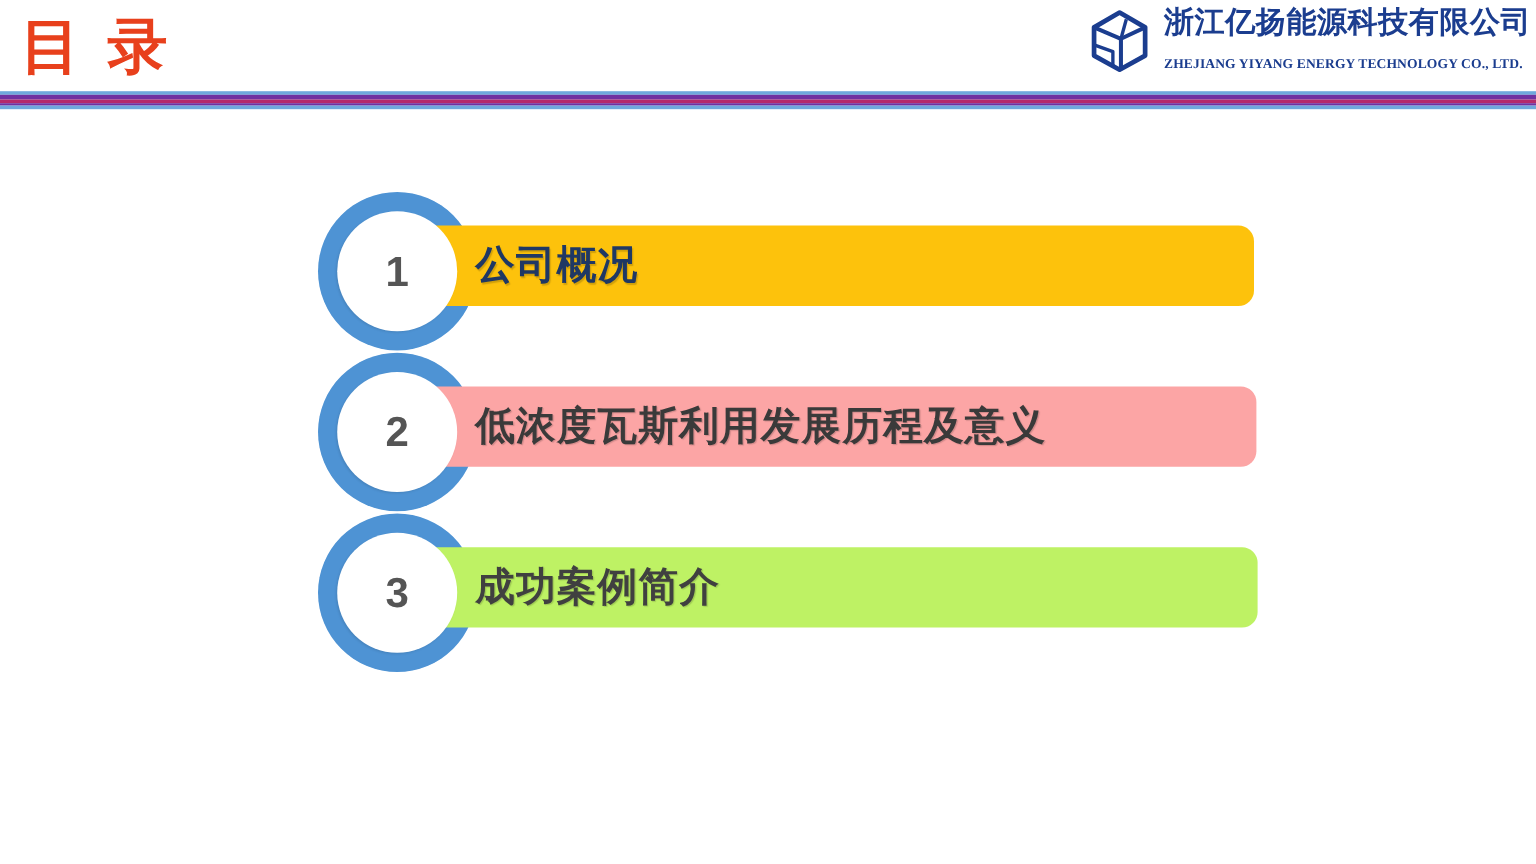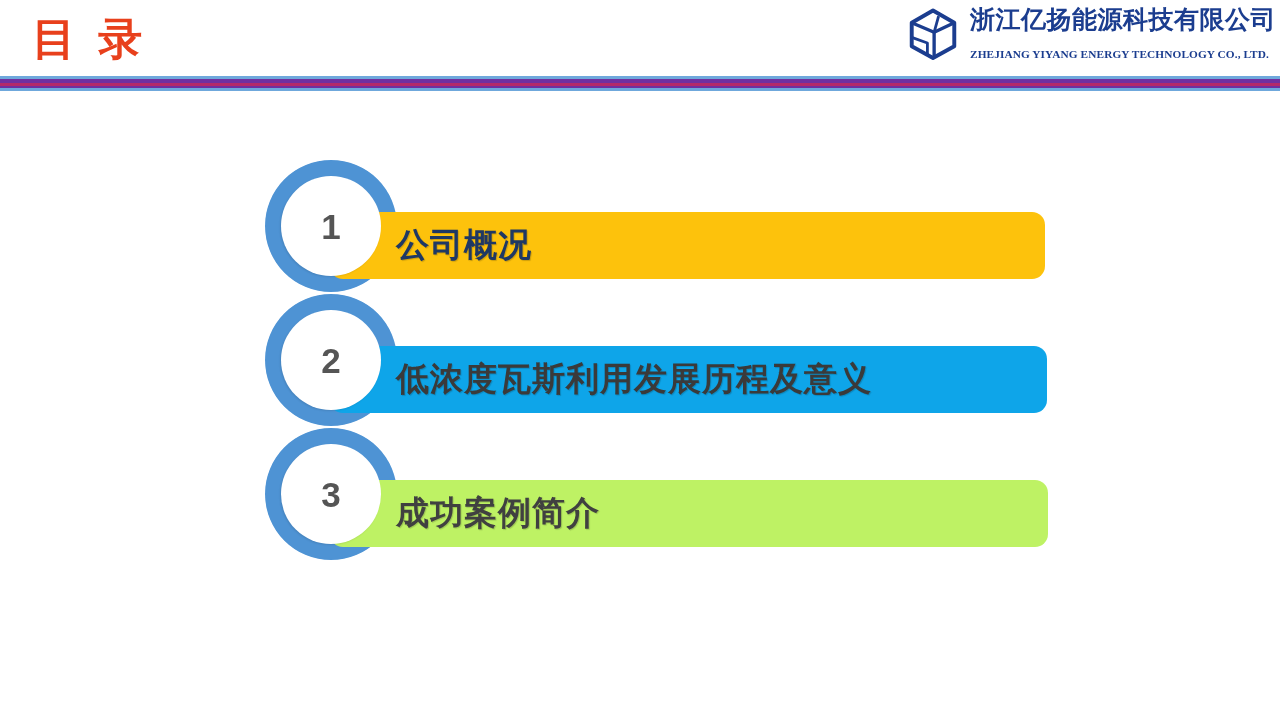--- a/index.html
+++ b/index.html
@@ -18,28 +18,29 @@
   
   .slide-header {
     position: absolute;
     left: 0; top: 0;
     width: 1280px;
     height: 78px;
     background: #ffffff;
   }
   .header-title {
     position: absolute;
-    left: 32px;
+    left: 17px;
     top: 14px;
-    font-size: 44px;
+    font-size: 50px;
     font-weight: bold;
     color: #e8401c;
     letter-spacing: 5px;
     line-height: 50px;
     white-space: pre;
+    font-family: Liberation Serif, serif;
   }
 
   
   .logo-block {
     position: absolute;
     right: 4px;
     top: 6px;
     display: flex;
     align-items: center;
     gap: 9px;
@@ -112,21 +113,20 @@
   .row-3 { top: 423px; }
 
   
   .row-bar {
     position: absolute;
     left: 330px;
     top: 33px;
     height: 67px;
     border-radius: 13px;
     z-index: 2;
-    margin-top: 24px;
   }
   .row-1 .row-bar { width: 715px; }
   .row-2 .row-bar { width: 717px; }
   .row-3 .row-bar { width: 718px; }
 
   .row-bar-label {
     position: absolute;
     left: 66px;
     top: 0;
     height: 67px;
@@ -213,21 +213,21 @@
     <div class="row-bar" style="background: rgb(253, 194, 12);">
       <span class="row-bar-label" style="color: rgb(31, 56, 100);">公司概况</span>
     </div>
     <div class="row-disc">
       <span class="row-number">1</span>
     </div>
   </div>
 
   <div class="agenda-row row-2">
     <div class="row-ring" style="background: radial-gradient(circle, rgba(0, 0, 0, 0) 0px, rgba(0, 0, 0, 0) 48px, rgb(78, 147, 212) 49px, rgb(78, 147, 212) 66px, rgba(0, 0, 0, 0) 67px);"></div>
-    <div class="row-bar" style="background: #0ea5e9;">
+    <div class="row-bar" style="background: #fca5a5;">
       <span class="row-bar-label" style="color: rgb(58, 58, 58);">低浓度瓦斯利用发展历程及意义</span>
     </div>
     <div class="row-disc">
       <span class="row-number">2</span>
     </div>
   </div>
 
   <div class="agenda-row row-3">
     <div class="row-ring" style="background: radial-gradient(circle, rgba(0, 0, 0, 0) 0px, rgba(0, 0, 0, 0) 48px, rgb(78, 147, 212) 49px, rgb(78, 147, 212) 66px, rgba(0, 0, 0, 0) 67px);"></div>
     <div class="row-bar" style="background: #bef264;">

